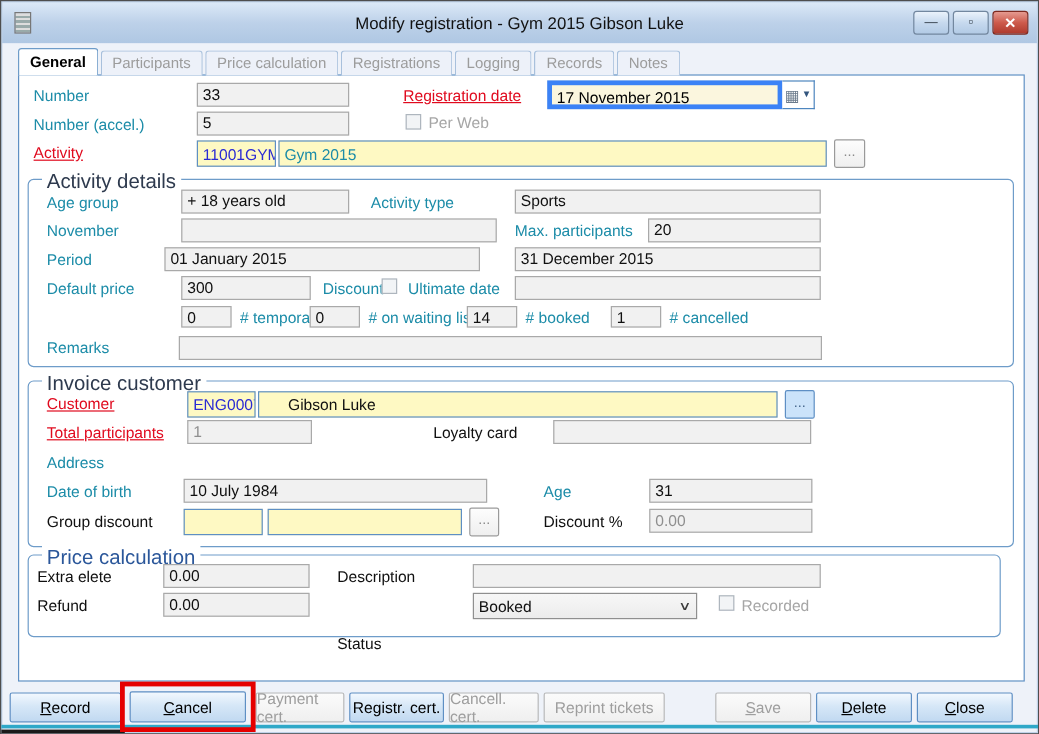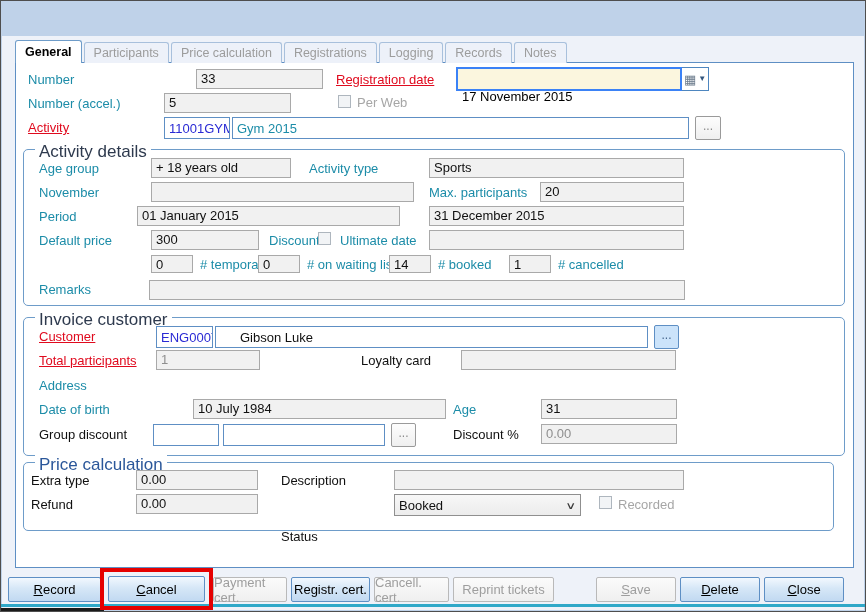--- a/index.html
+++ b/index.html
@@ -20,69 +20,78 @@
   .tab { height:21px; padding:0 9px; display:flex; align-items:center; font-size:12.5px; color:#9C9C9C;
     background:#EDF1F9; border:1px solid #A8C0DC; border-bottom:none; border-radius:3px 3px 0 0; margin-right:2px; }
   .tab.active { background:#fff; color:#000; font-weight:bold; height:23px; border-color:#6E9CC9; }
   .panel { position:absolute; left:14px; top:61px; width:839px; height:506px; background:#fff; border:1px solid #5E8FC4; z-index:2; }
   .lbl { position:absolute; z-index:4; font-size:13px; color:#1C8CA8; white-space:nowrap; }
   .lbl.red { color:#E00A1E; text-decoration:underline; }
   .lbl.black { color:#101010; }
   .lbl.gray { color:#A6A6A6; }
   .field { position:absolute; z-index:4; height:20px; background:#F1F1F1; border:1px solid #A9A9A9;
     font-size:13px; color:#101010; padding:1px 4px 0; white-space:nowrap; overflow:hidden; }
-  .field.editable { background:#ffffff; border-color:#5E8FC4; }
+  .field.editable { background:#fef9c3; border-color:#5E8FC4; }
   .blue-text { color:#2A2AD4; }
   .teal-text { color:#1C8CA8; }
   .dim-text { color:#8F8F8F; }
   .group { position:absolute; z-index:3; border:1px solid #6E9CC9; border-radius:5px; }
   .legend { position:absolute; top:-8px; left:11px; background:#fff; padding:0 4px; font-size:17px; color:#2E3A4E; z-index:4; white-space:nowrap; }
   .cb { position:absolute; z-index:4; width:13px; height:13px; border:1px solid #AEB6BE; background:#F2F4F6; }
   .mini { position:absolute; z-index:4; width:26px; height:24px; border:1px solid #9A9A9A; border-radius:2px;
     background:linear-gradient(#FDFDFD,#EFEFEF); color:#8A8A8A; font-size:12px; text-align:center; line-height:18px; }
   .mini.hl { background:#CBE3FA; border-color:#5E8FC4; color:#44658C; }
   .datewrap { position:absolute; z-index:4; display:flex; height:24px; }
-  .datefield { width:226px; height:24px; background:#FBF6DE; border:2px solid #3b82f6; font-size:13px; padding:20px 4px 0; }
+  .datefield { width:196px; height:24px; background:#FBF6DE; border:4px solid #3b82f6; font-size:13px; padding:3px 4px 0; }
   .datebtn { width:27px; height:24px; border:1px solid #4E86BF; border-left:none; background:#fff;
     display:flex; align-items:center; justify-content:center; gap:2px; }
   .cal-glyph { font-size:13px; color:#6B7B8C; line-height:1; }
   .dd-arrow { font-size:8px; color:#33567E; line-height:1; }
   .combo { position:absolute; z-index:4; height:22px; display:flex; align-items:center; justify-content:space-between;
     background:linear-gradient(#F7F7F7,#ECECEC); border:1px solid #8F8F8F; font-size:13px; color:#101010; padding:0 6px 0 4px; }
   .combo .chev { font-size:10px; color:#3A3A3A; transform:scaleX(1.5); }
   .btn { position:absolute; z-index:4; height:25px; border:1px solid #5E8FC4; border-radius:2px;
     background:linear-gradient(#F2F8FE,#D6E7F7 45%,#C1D9F1); font-size:13px; color:#000;
     display:flex; align-items:center; justify-content:center; }
   .btn.disabled { background:linear-gradient(#FBFBFB,#EFEFEF); border-color:#B9B9B9; color:#9E9E9E; }
   .annotation { position:absolute; z-index:6; border:4px solid #E50000; pointer-events:none; }
   .bottom-teal { position:absolute; left:0; right:0; bottom:4px; height:3px; background:#2FA8C8; z-index:1; }
   .bottom-dark { position:absolute; left:0; bottom:0; width:103px; height:3px; background:#1A1A1A; z-index:1; }
 </style>
 </head>
 <body>
 
 <div class="window">
 
+  <div class="titlebar">
+    <div class="win-icon"></div>
+    <div class="title">Modify registration - Gym 2015 Gibson Luke</div>
+    <div class="controls">
+      <div class="ctrl">—</div>
+      <div class="ctrl">▫</div>
+      <div class="ctrl close">✕</div>
+    </div>
+  </div>
 
   <div class="body-bg"></div>
 
   <div class="tabs">
     <div class="tab active">General</div>
     <div class="tab">Participants</div>
     <div class="tab">Price calculation</div>
     <div class="tab">Registrations</div>
     <div class="tab">Logging</div>
     <div class="tab">Records</div>
     <div class="tab">Notes</div>
   </div>
 
   <div class="panel"></div>
 
   <div class="lbl" style="left:27px; top:71px;">Number</div>
-  <div class="field" style="left:163px; top:68px; width:127px;margin-left:32px;">33</div>
+  <div class="field" style="left:163px; top:68px; width:127px;">33</div>
 
   <div class="lbl red" style="left:335px; top:71px;">Registration date</div>
   <div class="datewrap" style="left:455px; top:66px;">
     <div class="datefield">17 November 2015</div>
     <div class="datebtn">
       <span class="cal-glyph">▦</span>
       <span class="dd-arrow">▼</span>
     </div>
   </div>
 
@@ -144,36 +153,36 @@
   <div class="mini hl" style="left:653px; top:324px; width:25px;">...</div>
 
   <div class="lbl red" style="left:38px; top:352px;">Total participants</div>
   <div class="field dim-text" style="left:155px; top:349px; width:104px;">1</div>
   <div class="lbl black" style="left:360px; top:352px;">Loyalty card</div>
   <div class="field" style="left:460px; top:349px; width:215px;"></div>
 
   <div class="lbl" style="left:38px; top:377px;">Address</div>
 
   <div class="lbl" style="left:38px; top:401px;">Date of birth</div>
-  <div class="field" style="left:152px; top:398px; width:253px;margin-left:40px;">10 July 1984</div>
+  <div class="field" style="left:152px; top:398px; width:253px;">10 July 1984</div>
   <div class="lbl" style="left:452px; top:401px;">Age</div>
   <div class="field" style="left:540px; top:398px; width:136px;">31</div>
 
   <div class="lbl black" style="left:38px; top:426px;">Group discount</div>
   <div class="field editable" style="left:152px; top:423px; width:66px; height:22px;"></div>
   <div class="field editable" style="left:222px; top:423px; width:162px; height:22px;"></div>
   <div class="mini" style="left:390px; top:422px; width:25px;">...</div>
   <div class="lbl black" style="left:452px; top:426px;">Discount %</div>
   <div class="field dim-text" style="left:540px; top:423px; width:136px;">0.00</div>
 
   <div class="group" style="left:22px; top:461px; width:811px; height:69px;">
     <div class="legend" style="color:#2B579A;">Price calculation</div>
   </div>
 
-  <div class="lbl black" style="left:30px; top:472px;">Extra type</div>
+  <div class="lbl black" style="left:30px; top:472px;">Extra elete</div>
   <div class="field" style="left:135px; top:469px; width:122px;">0.00</div>
   <div class="lbl black" style="left:280px; top:472px;">Description</div>
   <div class="field" style="left:393px; top:469px; width:290px;"></div>
 
   <div class="lbl black" style="left:30px; top:496px;">Refund</div>
   <div class="field" style="left:135px; top:493px; width:122px;">0.00</div>
   <div class="lbl black" style="left:280px; top:496px;margin-top:32px;">Status</div>
   <div class="combo" style="left:393px; top:493px; width:187px;">
     <span>Booked</span>
     <span class="chev">∨</span>

